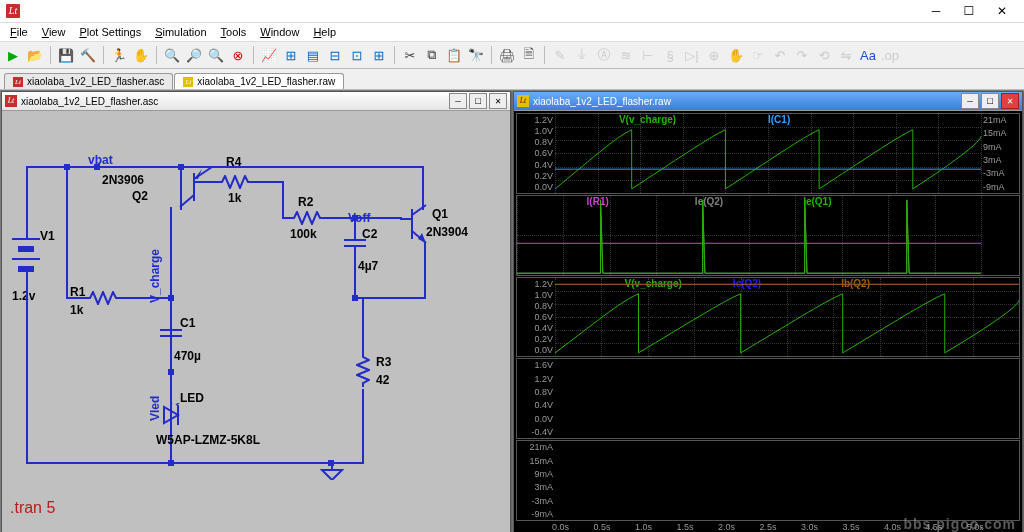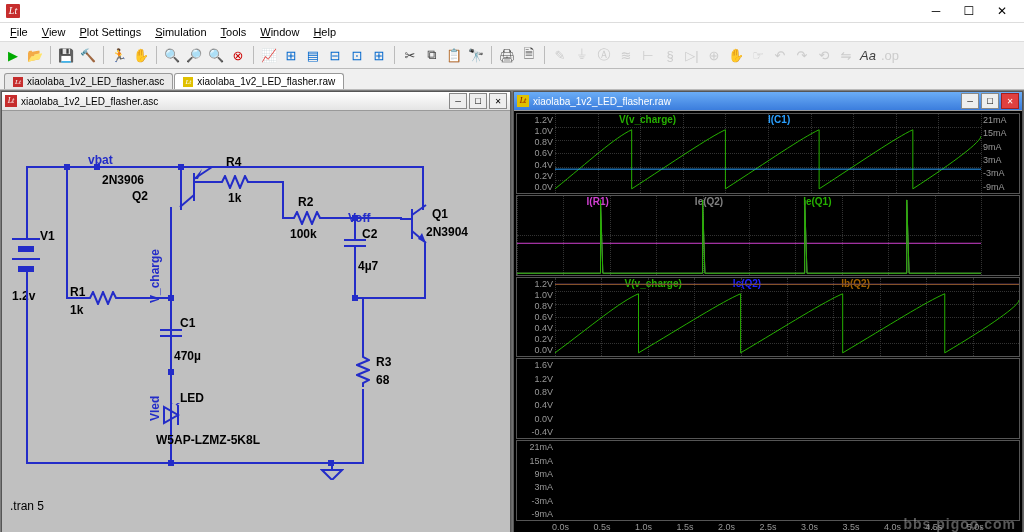--- a/index.html
+++ b/index.html
@@ -27,21 +27,21 @@
 .child-title .ct-btns{display:flex;gap:2px}
 .child-title .cbtn{width:16px;height:14px;border:1px solid #888;background:#eee;font-size:8px;display:flex;align-items:center;justify-content:center;color:#000}
 .child-title .cbtn.close{background:#e04040;color:#fff;border-color:#a02020}
 .schem-body{flex:1;background:#c0c0c0;position:relative;overflow:hidden}
 .net{position:absolute;font-weight:bold;color:#232cc8;font-size:12px}
 .comp{position:absolute;font-weight:bold;color:#000;font-size:12px}
 .wire{position:absolute;background:#232cc8}
 .wire.h{height:2px}
 .wire.v{width:2px}
 .node{position:absolute;width:6px;height:6px;background:#232cc8;border-radius:0}
-.spice{position:absolute;color:#000000;font-size:12px}
+.spice{position:absolute;color:#b91c1c;font-size:16px}
 .res{position:absolute;width:34px;height:14px}
 .res svg{width:100%;height:100%}
 .plot-body{flex:1;background:#000;display:flex;flex-direction:column;padding:2px 2px 0 2px;position:relative}
 .pane{flex:1;border:1px solid #555;margin:0 0 1px 0;position:relative;overflow:hidden;display:flex}
 .yaxis{width:34px;color:#989898;font-size:9px;display:flex;flex-direction:column;justify-content:space-between;align-items:flex-end;padding:1px 2px}
 .yaxis-r{width:34px;color:#989898;font-size:9px;display:flex;flex-direction:column;justify-content:space-between;align-items:flex-start;padding:1px 2px}
 .plotarea{flex:1;position:relative}
 .plotarea .grid-v{position:absolute;top:0;bottom:0;border-left:1px dotted #333}
 .plotarea .grid-h{position:absolute;left:0;right:0;border-top:1px dotted #333}
 .tracelabel{position:absolute;top:0;font-size:10px;font-weight:bold}
@@ -114,21 +114,21 @@
   <div class="tb" style="color:#ccc">⊢</div>
   <div class="tb" style="color:#ccc">§</div>
   <div class="tb" style="color:#ccc">▷|</div>
   <div class="tb" style="color:#ccc">⊕</div>
   <div class="tb" style="color:#ccc">✋</div>
   <div class="tb" style="color:#ccc">☞</div>
   <div class="tb" style="color:#ccc">↶</div>
   <div class="tb" style="color:#ccc">↷</div>
   <div class="tb" style="color:#ccc">⟲</div>
   <div class="tb" style="color:#ccc">⇋</div>
-  <div class="tb" style="color:#404040;font-style:italic">Aa</div>
+  <div class="tb" style="color:#1d4ed8;">Aa</div>
   <div class="tb" style="color:#ccc">.op</div>
 </div>
 
 <div class="tabs">
   <div class="tab">
     <span class="ticon">Lt</span>
     <span>xiaolaba_1v2_LED_flasher.asc</span>
   </div>
   <div class="tab active">
     <span class="ticon y">Lt</span>
@@ -252,21 +252,21 @@
         <line x1="18" y1="2" x2="26" y2="-4" stroke="#232cc8" stroke-width="1.5"></line>
       </svg>
       <div class="node" style="left:166px;top:258px"></div>
 
       <div class="res" style="left:344px;top:252px;transform:rotate(90deg)">
         <svg viewBox="0 0 34 14">
             <polyline points="0,7 4,7 7,1 12,13 17,1 22,13 27,1 30,7 34,7" fill="none" stroke="#232cc8" stroke-width="2"></polyline>
           </svg>
       </div>
       <span class="comp" style="left:374px;top:244px">R3</span>
-      <span class="comp" style="left:374px;top:262px">68</span>
+      <span class="comp" style="left:374px;top:262px">42</span>
       <div class="wire v" style="left:360px;top:186px;height:56px"></div>
       <div class="wire v" style="left:360px;top:278px;height:74px"></div>
 
       <div class="wire h" style="left:24px;top:351px;width:338px"></div>
       <div class="node" style="left:166px;top:349px"></div>
       <div class="node" style="left:326px;top:349px"></div>
       <svg class="gnd" style="left:318px;top:351px">
         <line x1="12" y1="0" x2="12" y2="8" stroke="#232cc8" stroke-width="2"></line>
         <polygon points="2,8 22,8 12,18" fill="none" stroke="#232cc8" stroke-width="2"></polygon>
       </svg>

